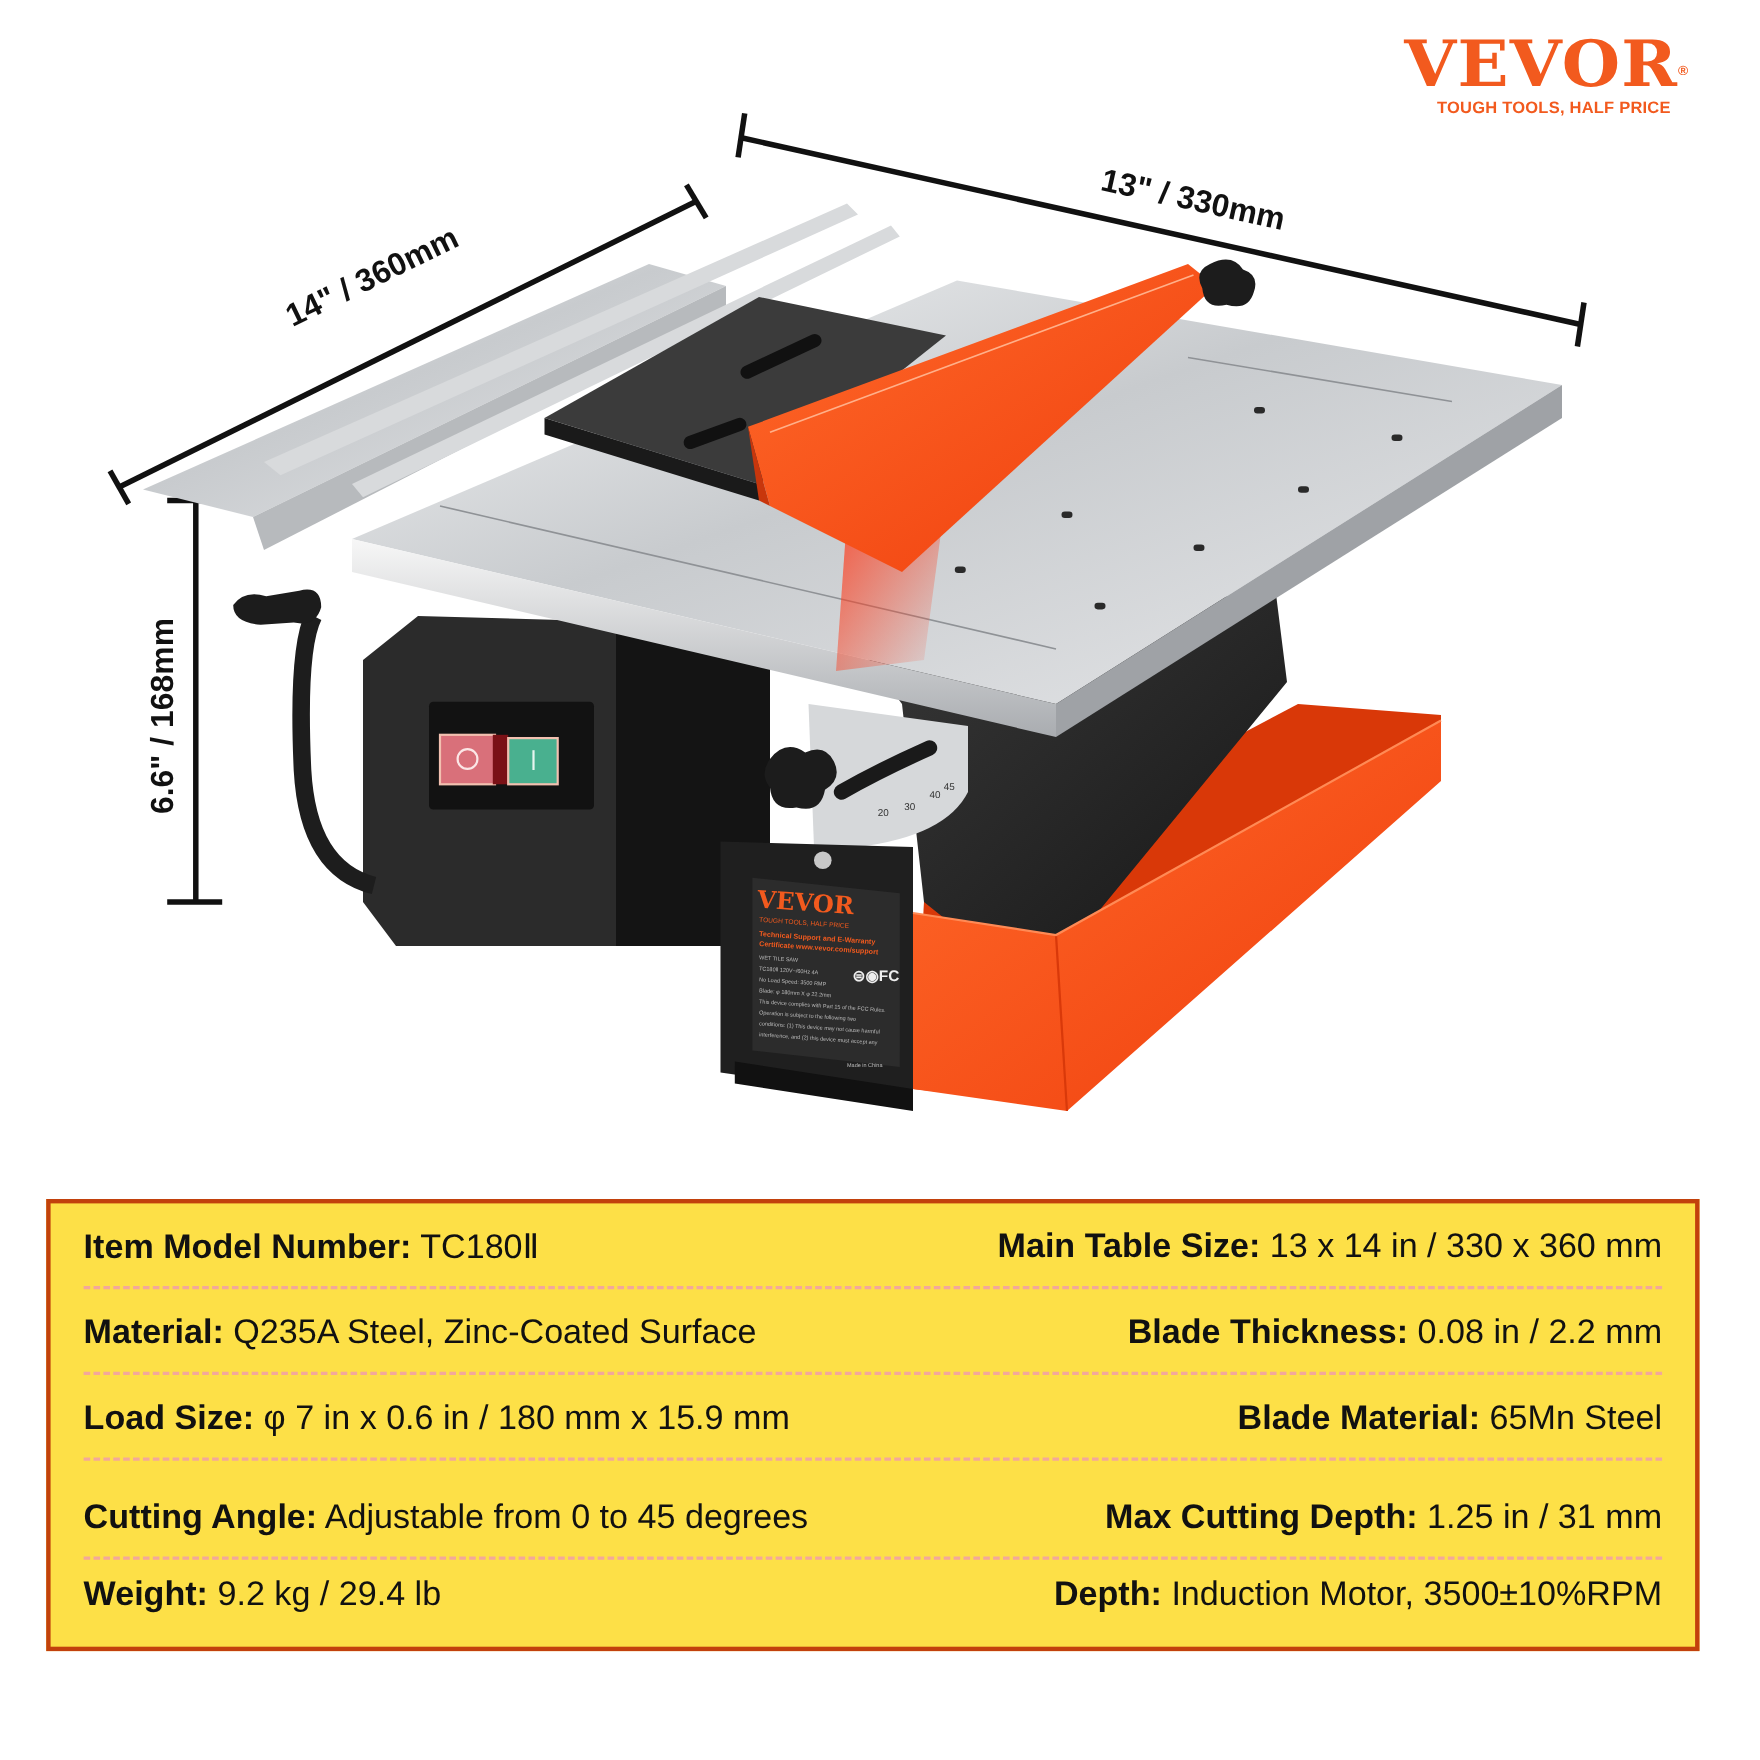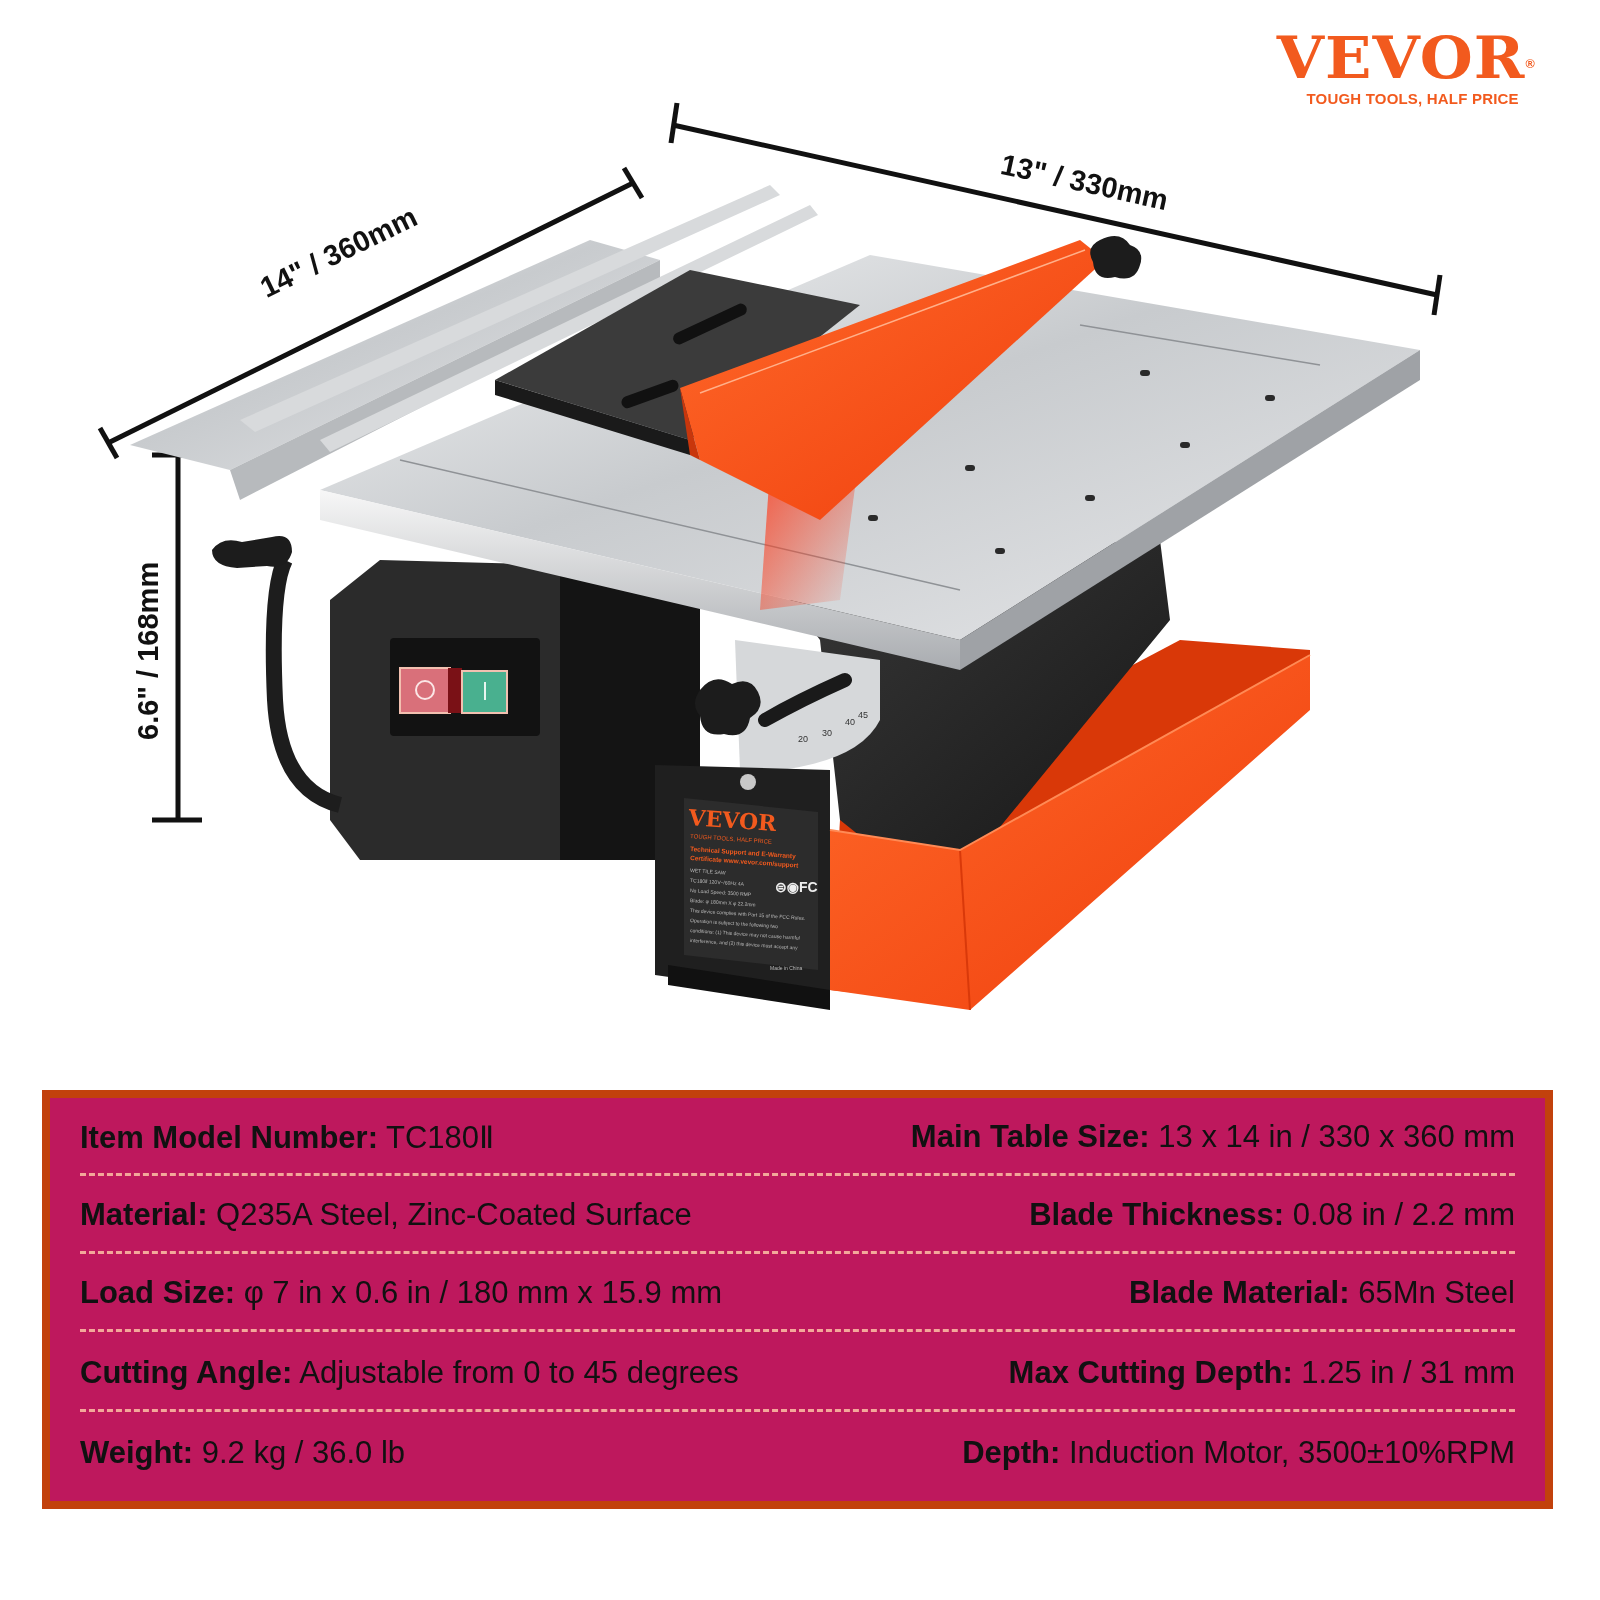--- a/index.html
+++ b/index.html
@@ -9,21 +9,21 @@
   .brand { position:absolute; right:64px; top:28px; text-align:center; }
   .brand-logo { font-family:"DejaVu Serif", serif; font-weight:bold; font-size:58px; color:#f25a1e; letter-spacing:1px; line-height:60px; display:inline-block; transform:scaleX(1.05); transform-origin:right; }
   .brand-logo sup { font-family:"Liberation Sans", sans-serif; font-size:12px; vertical-align:top; position:relative; top:6px; }
   .brand-tagline { font-family:"Liberation Sans", sans-serif; font-weight:bold; font-size:15px; color:#f25a1e; margin-top:2px; letter-spacing:0.2px; }
 
   
   .product { position:absolute; left:0; top:0; width:1600px; height:1060px; }
   .dim-label { position:absolute; font-weight:bold; font-size:29px; color:#111; white-space:nowrap; }
 
   
-  .specs { position:absolute; left:42px; top:1090px; width:1495px; height:403px; border:8px solid #c2410c; background:#be185d; }
+  .specs { position:absolute; left:42px; top:1090px; width:1495px; height:403px; border:4px solid #c2410c; background:#fde047; }
   .spec-row { position:absolute; left:30px; right:30px; height:78px; display:flex; justify-content:space-between; align-items:center; }
   .spec-row .divider { position:absolute; left:0; right:0; bottom:0; border-bottom:3px dashed #f3a89a; }
   .spec { font-size:31px; color:#111; white-space:nowrap; }
   .spec .k { font-weight:bold; }
   .spec .v { font-weight:normal; }
   .spec.right { text-align:center; }
 </style>
 </head>
 <body>
 
@@ -185,22 +185,22 @@
   <div class="spec-row" style="top:78px;">
     <div class="spec left"><span class="k">Material:</span><span class="v"> Q235A Steel, Zinc-Coated Surface</span></div>
     <div class="spec right"><span class="k">Blade Thickness:</span><span class="v"> 0.08 in / 2.2 mm</span></div>
     <div class="divider"></div>
   </div>
   <div class="spec-row" style="top:156px;">
     <div class="spec left"><span class="k">Load Size:</span><span class="v"> φ 7 in x 0.6 in / 180 mm x 15.9 mm</span></div>
     <div class="spec right"><span class="k">Blade Material:</span><span class="v"> 65Mn Steel</span></div>
     <div class="divider"></div>
   </div>
-  <div class="spec-row" style="top:236px;">
+  <div class="spec-row" style="top:246px;">
     <div class="spec left"><span class="k">Cutting Angle:</span><span class="v"> Adjustable from 0 to 45 degrees</span></div>
     <div class="spec right"><span class="k">Max Cutting Depth:</span><span class="v"> 1.25 in / 31 mm</span></div>
     <div class="divider"></div>
   </div>
   <div class="spec-row" style="top:316px;">
-    <div class="spec left"><span class="k">Weight:</span><span class="v"> 9.2 kg / 36.0 lb</span></div>
+    <div class="spec left"><span class="k">Weight:</span><span class="v"> 9.2 kg / 29.4 lb</span></div>
     <div class="spec right"><span class="k">Depth:</span><span class="v"> Induction Motor, 3500±10%RPM</span></div>
   </div>
 </div>
 
 </body></html>

